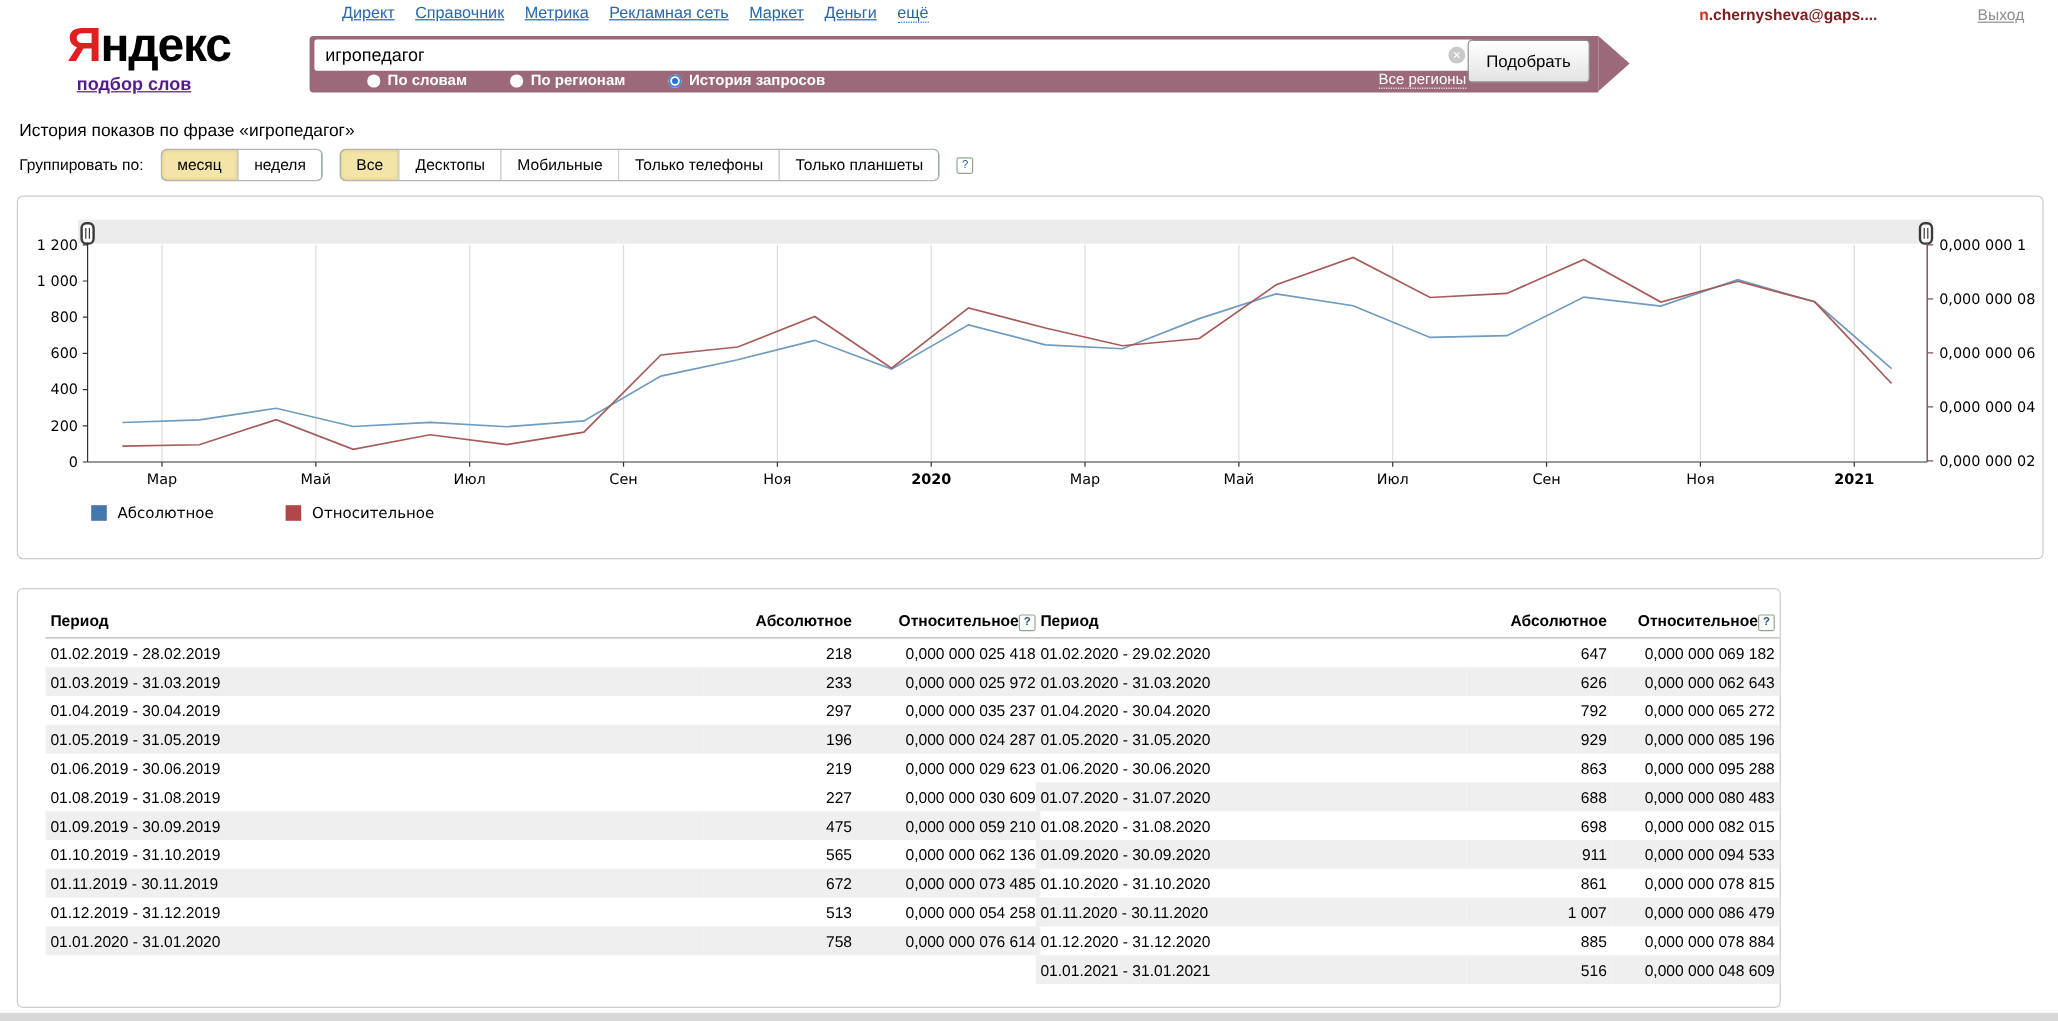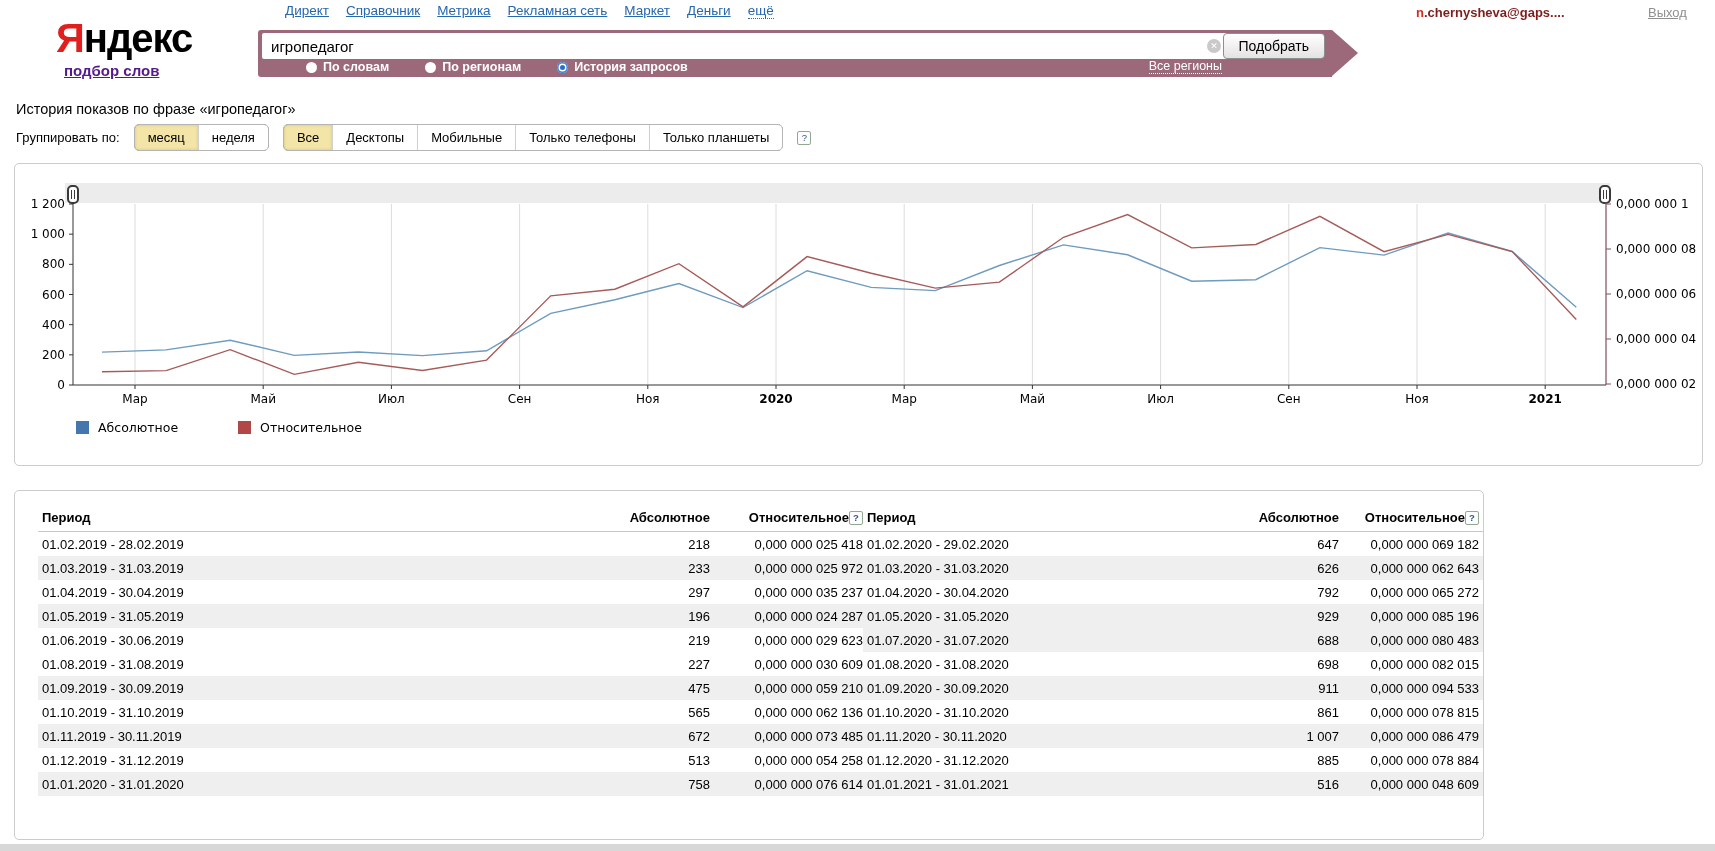--- a/index.html
+++ b/index.html
@@ -19,21 +19,21 @@
   .logout{position:absolute;left:1648px;top:5px;font-size:13px;color:#8f8f8f;}
   
   .searchbox{position:absolute;left:258px;top:30px;width:1074px;height:47px;background:#9b6979;border-radius:3px 0 0 3px;}
   .searchbox .arrow{position:absolute;right:-26px;top:0;width:0;height:0;
       border-top:23.5px solid transparent;border-bottom:23.5px solid transparent;border-left:26px solid #9b6979;}
   .query-wrap{position:absolute;left:4px;top:3px;width:966px;height:26px;background:#fff;border-radius:2px;}
   .query-input{position:absolute;left:0;top:0;width:100%;height:100%;border:none;outline:none;
       font-family:"Liberation Sans",sans-serif;font-size:15px;padding:0 28px 0 9px;box-sizing:border-box;background:transparent;}
   .clear-ic{position:absolute;right:7px;top:6px;width:14px;height:14px;border-radius:50%;background:#c9c9c9;
       color:#fff;font-size:9px;line-height:14px;text-align:center;cursor:pointer;}
-  .submit-btn{position:absolute;right:7px;top:3px;height:26px;padding:0 15px;
+  .submit-btn{position:absolute;right:7px;top:3px;height:36px;padding:0 15px;
       background:linear-gradient(#ffffff,#e3e3e3);border:1px solid #8f8f8f;border-radius:4px;
       font-family:"Liberation Sans",sans-serif;font-size:14px;cursor:pointer;}
   .modes{position:absolute;left:48px;bottom:2px;display:flex;gap:36px;align-items:center;height:16px;}
   .mode{display:flex;align-items:center;gap:6px;color:#fff;font-size:12.5px;font-weight:bold;cursor:pointer;}
   .radio{width:11px;height:11px;border-radius:50%;background:#fff;position:relative;flex:none;}
   .radio.sel{background:#fff;box-shadow:0 0 0 1.5px #3b82d8 inset;}
   .radio.sel::after{content:"";position:absolute;left:3px;top:3px;width:5px;height:5px;border-radius:50%;background:#2a6fd0;}
   .regions{position:absolute;right:110px;bottom:3px;color:#fff;font-size:12.5px;
       text-decoration:none;border-bottom:1px dotted #fff;}
   
@@ -305,20 +305,25 @@
           <tr>
             <td class="">01.04.2020 - 30.04.2020</td>
             <td class="num">792</td>
             <td class="num">0,000 000 065 272</td>
           </tr>
           <tr class="alt">
             <td class="">01.05.2020 - 31.05.2020</td>
             <td class="num">929</td>
             <td class="num">0,000 000 085 196</td>
           </tr>
+          <tr>
+            <td class="">01.06.2020 - 30.06.2020</td>
+            <td class="num">863</td>
+            <td class="num">0,000 000 095 288</td>
+          </tr>
           <tr class="alt">
             <td class="">01.07.2020 - 31.07.2020</td>
             <td class="num">688</td>
             <td class="num">0,000 000 080 483</td>
           </tr>
           <tr>
             <td class="">01.08.2020 - 31.08.2020</td>
             <td class="num">698</td>
             <td class="num">0,000 000 082 015</td>
           </tr>

